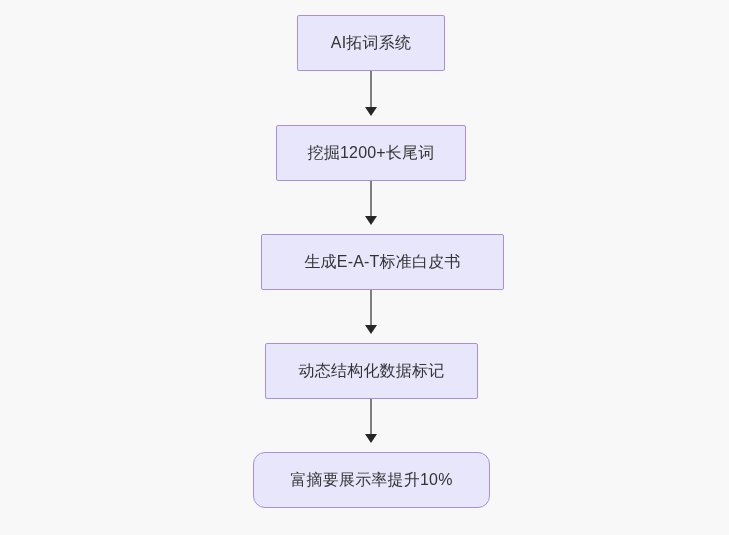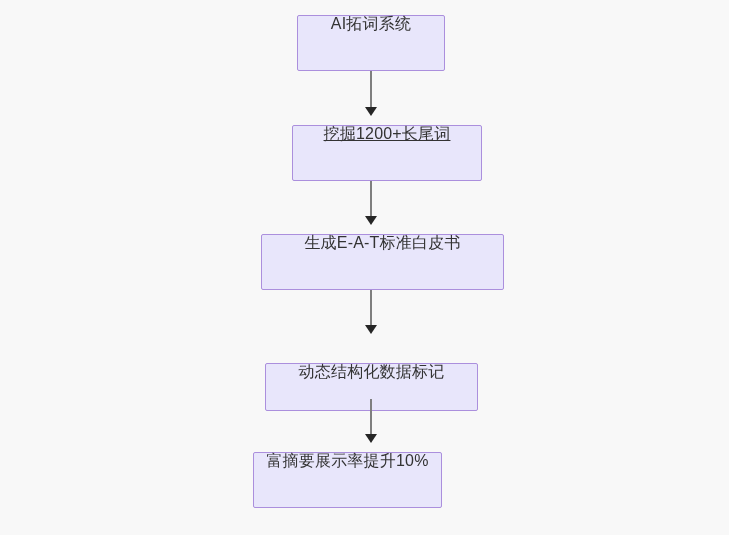--- a/index.html
+++ b/index.html
@@ -18,20 +18,21 @@
     width: 729px;
     height: 535px;
   }
   .node {
     position: absolute;
     box-sizing: border-box;
     background: #e8e6fb;
     border: 1.4px solid #ab8fdd;
     border-radius: 2px;
     display: flex;
+    align-items: center;
     justify-content: center;
     color: #333333;
     font-size: 16px;
     line-height: 1;
     letter-spacing: 0.2px;
     white-space: nowrap;
   }
   .node-label {
     display: block;
   }
@@ -65,44 +66,44 @@
 
   <div class="node" style="left:297px; top:15px; width:148px; height:56px;">
     <span class="node-label">AI拓词系统</span>
   </div>
 
   <div class="edge" style="left:371px; top:71px; height:45px;">
     <div class="edge-line" style="height:36px;"></div>
     <div class="edge-head" style="top:36px;"></div>
   </div>
 
-  <div class="node" style="left:292px; top:125px; width:190px; height:56px;text-decoration:underline;">
+  <div class="node" style="left:276px; top:125px; width:190px; height:56px;">
     <span class="node-label">挖掘1200+长尾词</span>
   </div>
 
   <div class="edge" style="left:371px; top:181px; height:44px;">
     <div class="edge-line" style="height:35px;"></div>
     <div class="edge-head" style="top:35px;"></div>
   </div>
 
   <div class="node" style="left:261px; top:234px; width:243px; height:56px;">
     <span class="node-label">生成E-A-T标准白皮书</span>
   </div>
 
   <div class="edge" style="left:371px; top:290px; height:44px;">
     <div class="edge-line" style="height:35px;"></div>
     <div class="edge-head" style="top:35px;"></div>
   </div>
 
-  <div class="node" style="left:265px; top:343px; width:213px; height:48px;margin-top:20px;">
+  <div class="node" style="left:265px; top:343px; width:213px; height:56px;">
     <span class="node-label">动态结构化数据标记</span>
   </div>
 
   <div class="edge" style="left:371px; top:399px; height:44px;">
     <div class="edge-line" style="height:35px;"></div>
     <div class="edge-head" style="top:35px;"></div>
   </div>
 
-  <div class="node" style="left:253px; top:452px; width:189px; height:56px;">
+  <div class="node" style="left:253px; top:452px; width:237px; height:56px;border-radius:12px;">
     <span class="node-label">富摘要展示率提升10%</span>
   </div>
 
 </div>
 
 </body></html>

